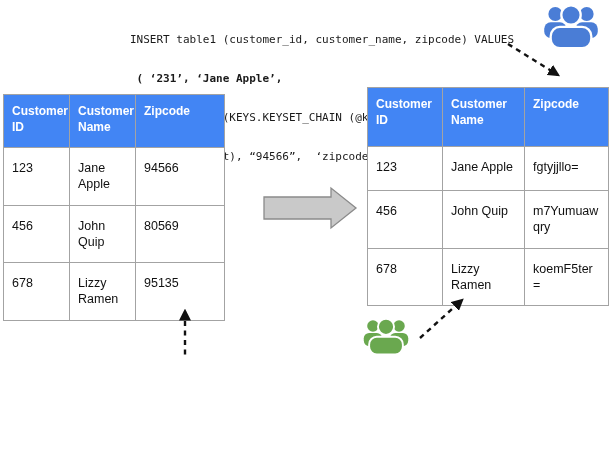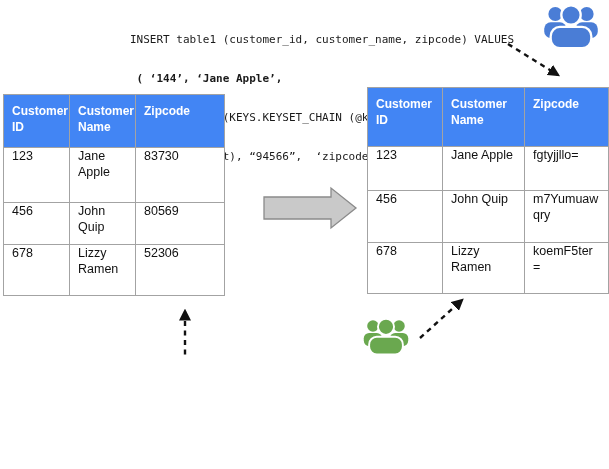--- a/index.html
+++ b/index.html
@@ -14,21 +14,21 @@
   .sql-insert{position:absolute;left:130px;top:7px;}
   .sql-select{position:absolute;left:385px;top:372px;}
   .bold{font-weight:bold;}
 
   table.tbl{position:absolute;border-collapse:collapse;table-layout:fixed;background:#fff;}
   .tbl th{
     background:var(--header_blue,#4285f4);color:#fff;font-size:12px;font-weight:bold;
     text-align:left;vertical-align:top;padding:9px 8px;border:1px solid #a3a3a3;line-height:1.3;
   }
   .tbl td{
-    font-size:12.5px;vertical-align:top;padding:0 8px;border:1px solid #a3a3a3;line-height:1.3;color:#111;
+    font-size:12.5px;vertical-align:top;padding:12px 8px;border:1px solid #a3a3a3;line-height:1.3;color:#111;
   }
   .tbl-left{left:3px;top:94px;width:221px;}
   .tbl-right{left:367px;top:87px;width:241px;}
   .tbl-left thead tr{height:53px;}
   .tbl-left tr.r1{height:55px;}
   .tbl-left tr.r2{height:42px;}
   .tbl-left tr.r3{height:51px;}
   .tbl-right thead tr{height:59px;}
   .tbl-right tr.r1{height:44px;}
   .tbl-right tr.r2{height:52px;}
@@ -49,21 +49,21 @@
   .overlay{position:absolute;left:0;top:0;pointer-events:none;}
   .dash{stroke:#111;stroke-width:2.4;stroke-dasharray:5 4.5;fill:none;}
 </style>
 </head>
 <body>
 
 <div class="stage">
 
   <div class="mono sql-insert">
     <div>INSERT table1 (customer_id, customer_name, zipcode) VALUES</div>
-    <div class="bold"> ( ‘144’, ‘Jane Apple’,</div>
+    <div class="bold"> ( ‘231’, ‘Jane Apple’,</div>
     <div> AEAD.ENCRYPT (KEYS.KEYSET_CHAIN (@kms_resource_name,</div>
     <div>@wrapped_keyset), “94566”,  ‘zipcode_ad’) as zipcode));</div>
   </div>
 
   <span class="icon icon-blue">
     <svg width="56" height="48" viewBox="0 0 60 52" fill="currentColor" aria-hidden="true">
       <circle cx="13" cy="13" r="7.5"></circle>
       <rect x="1" y="22" width="24" height="17" rx="7"></rect>
       <circle cx="47" cy="13" r="7.5"></circle>
       <rect x="35" y="22" width="24" height="17" rx="7"></rect>
@@ -82,31 +82,31 @@
       <tr>
         <th>Customer ID</th>
         <th>Customer Name</th>
         <th>Zipcode</th>
       </tr>
     </thead>
     <tbody>
       <tr class="r1">
         <td>123</td>
         <td>Jane Apple</td>
-        <td>83730</td>
+        <td>94566</td>
       </tr>
       <tr class="r2">
         <td>456</td>
         <td>John Quip</td>
         <td>80569</td>
       </tr>
       <tr class="r3">
         <td>678</td>
         <td>Lizzy Ramen</td>
-        <td>52306</td>
+        <td>95135</td>
       </tr>
     </tbody>
   </table>
 
 
   <table class="tbl tbl-right">
     <colgroup>
         <col style="width:75px">
         <col style="width:82px">
         <col style="width:84px">

